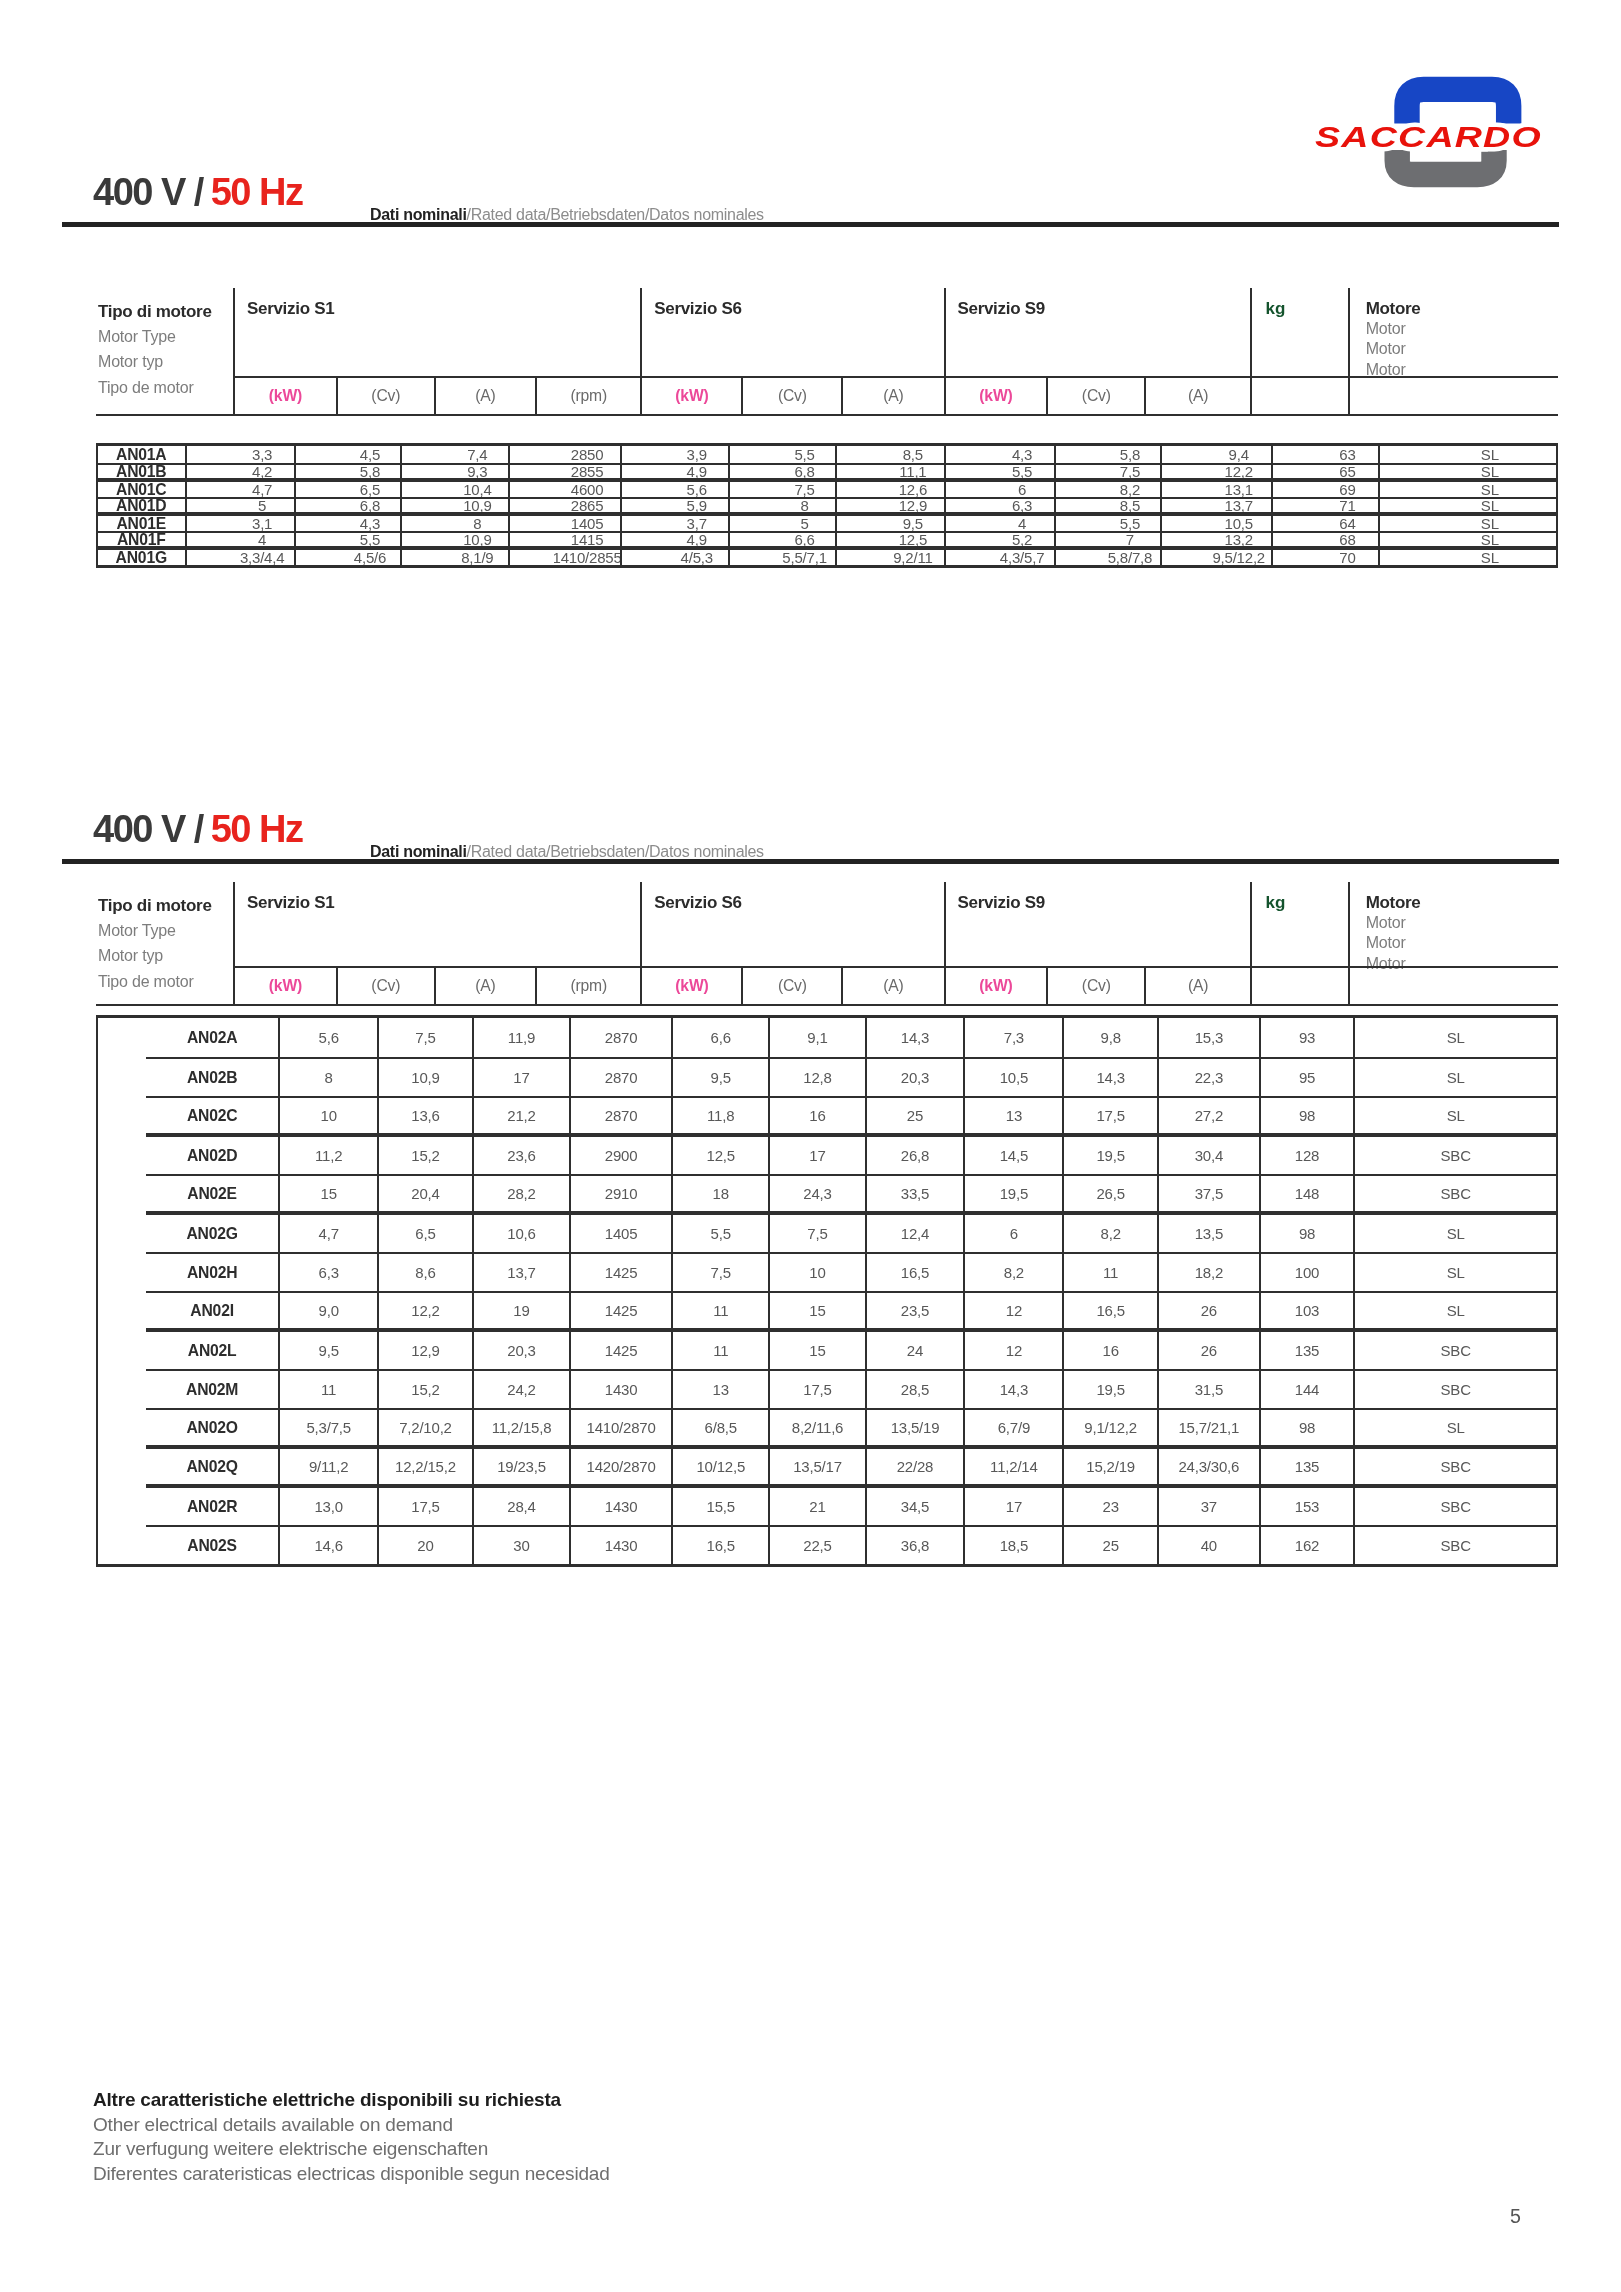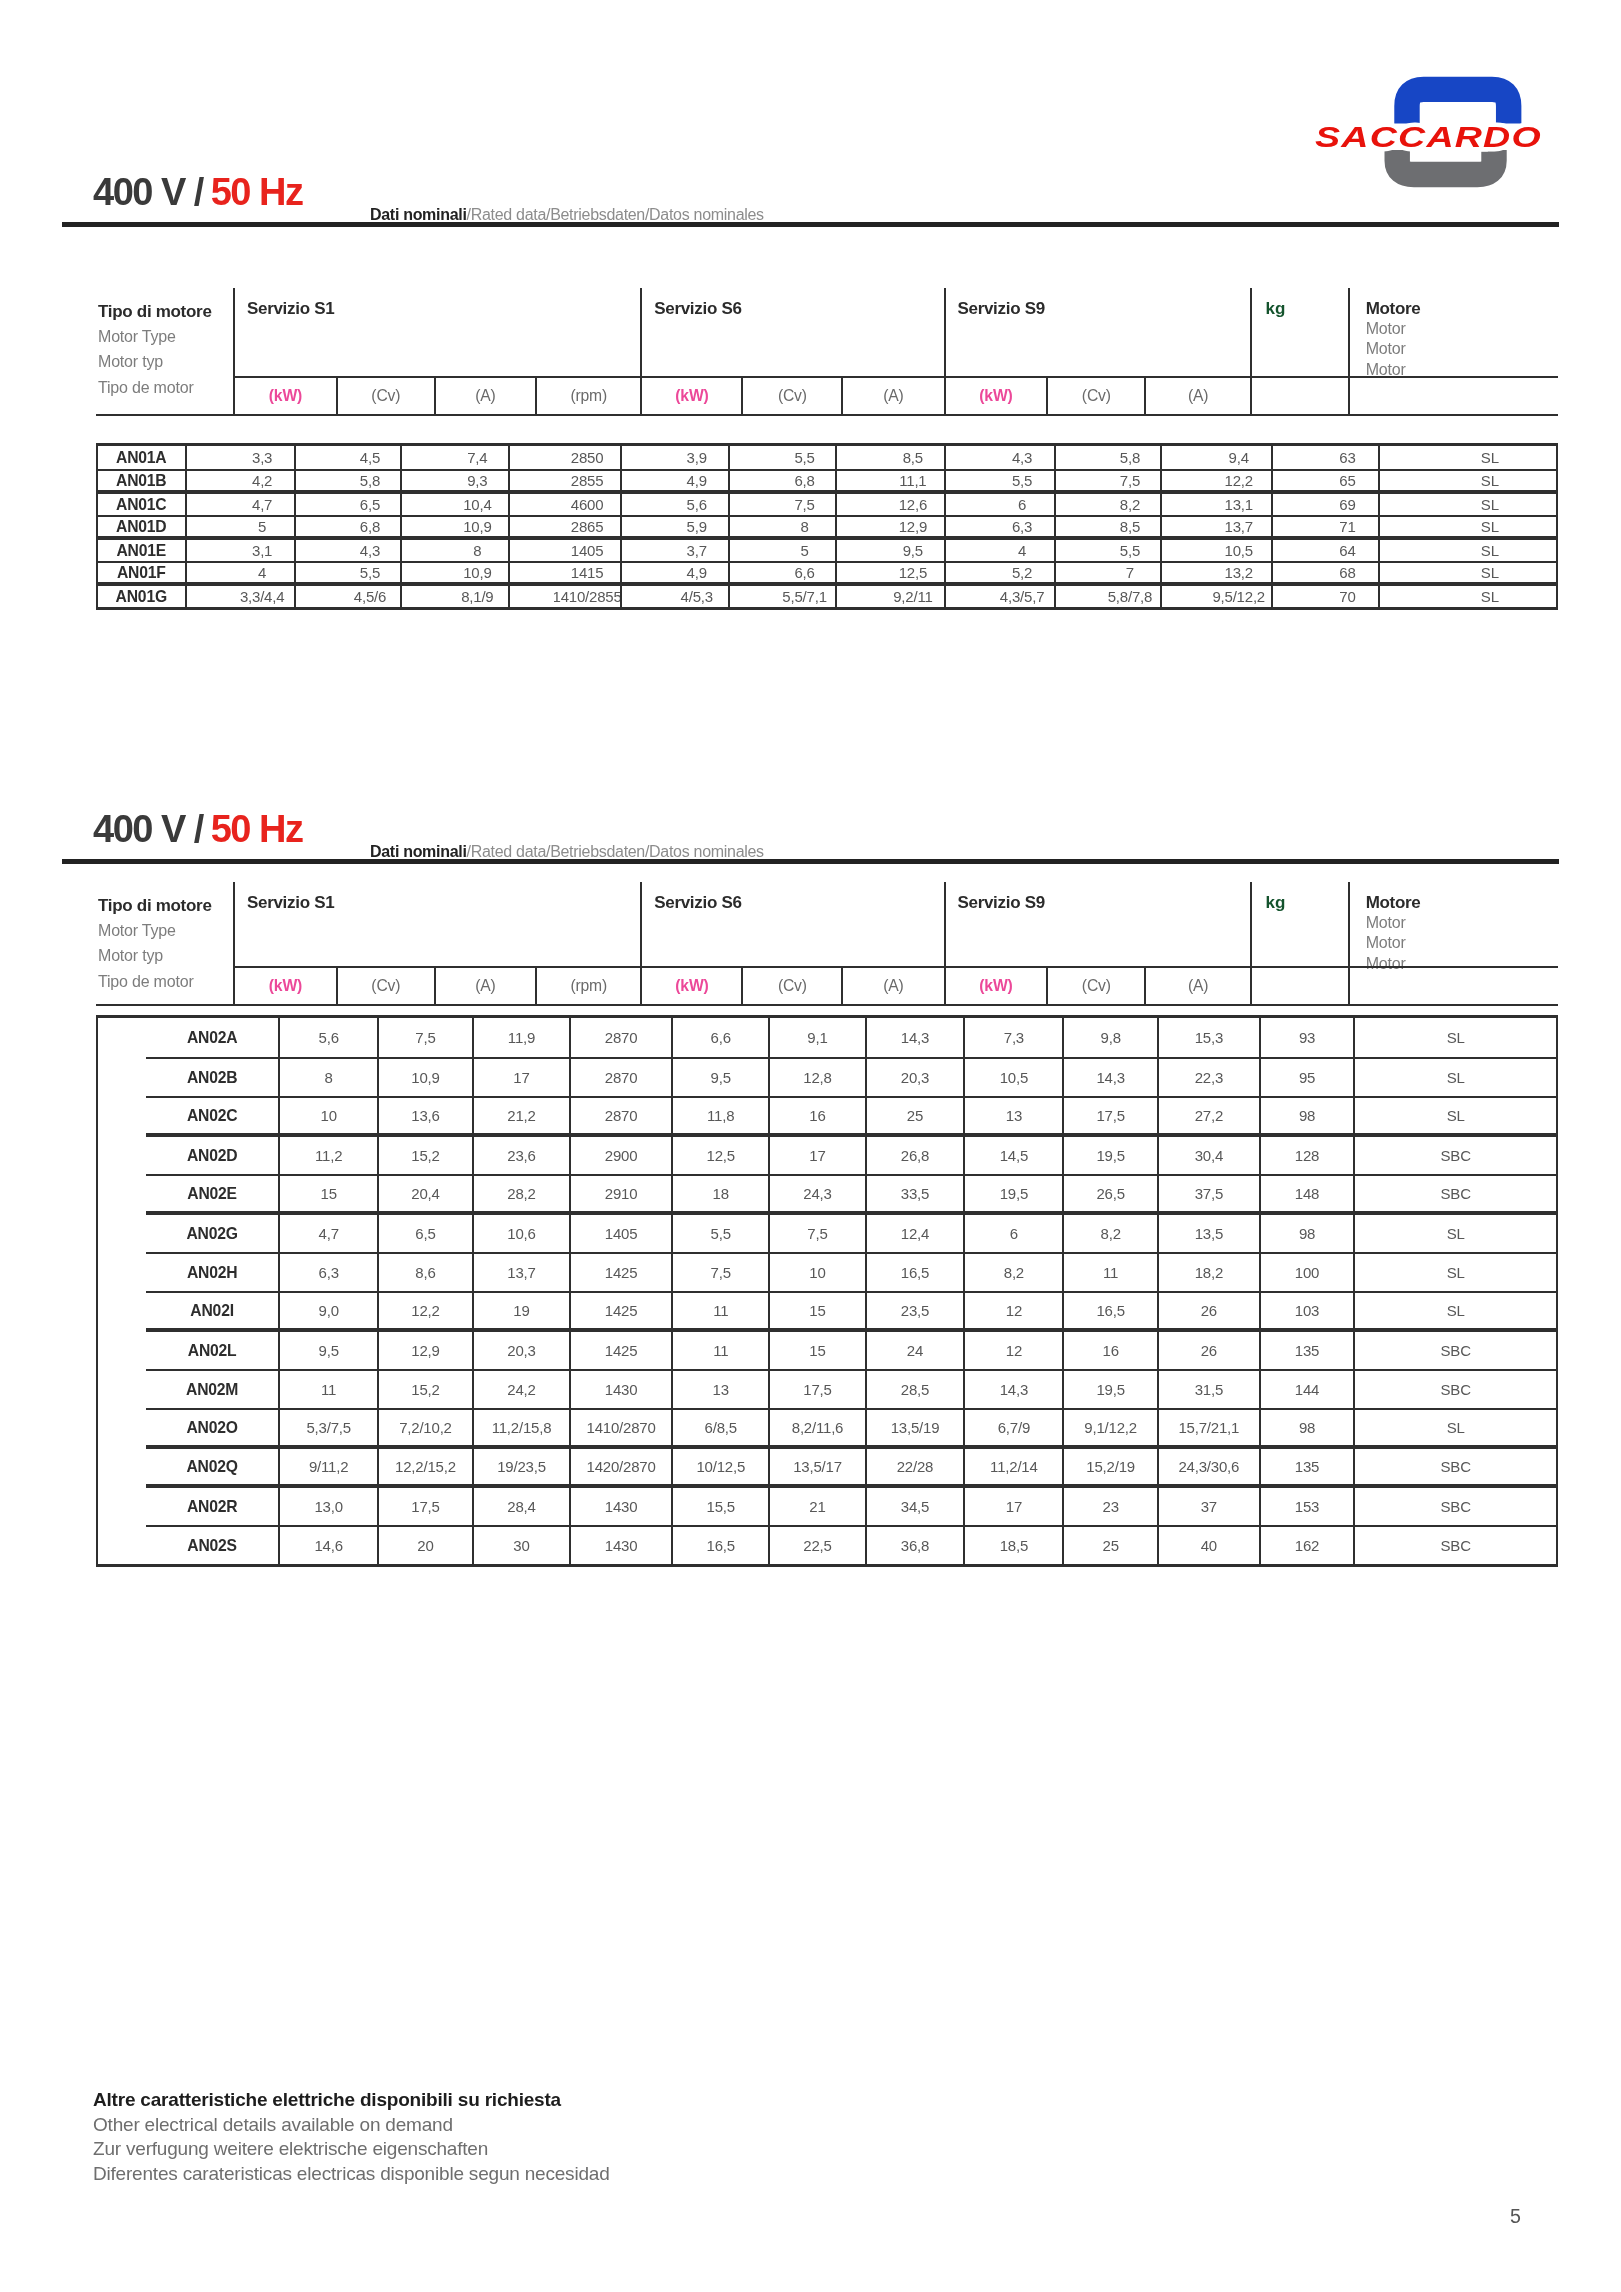--- a/index.html
+++ b/index.html
@@ -53,21 +53,21 @@
   .h-unit.empty-last { border-right:none; }
 
   
   .tbody { position:absolute; left:96px; width:1462px;
            border:2px solid var(--line); border-top-width:3.9px; border-bottom-width:3.9px; }
   .sec1 .tbody { top:272px; }
   .sec2 .tbody { top:207px;padding-left:48px; }
   .body-row { display:grid; grid-template-columns:var(--cols); border-top:2px solid var(--line); }
   .body-row:first-child { border-top:none; }
   .body-row.group-end { border-bottom:2px solid var(--line); }
-  .sec1 .body-row { height:23px;gap:44px; }
+  .sec1 .body-row { height:17px;gap:44px; }
   .sec2 .body-row { height:39px; }
   .cell { display:flex; align-items:center; justify-content:center;
           border-right:2px solid var(--line); font-size:15px; color:#585858; letter-spacing:-0.2px;
           white-space:nowrap; overflow:hidden; }
   .cell:last-child { border-right:none;border-radius:13px; }
   .cell.model { font-weight:bold; color:#2d2d2d; font-size:15.7px; }
 
   
   .footer { position:absolute; left:93px; top:2088px; font-size:19px; line-height:24.5px;
             color:#6e6e6e; letter-spacing:-0.2px; }

